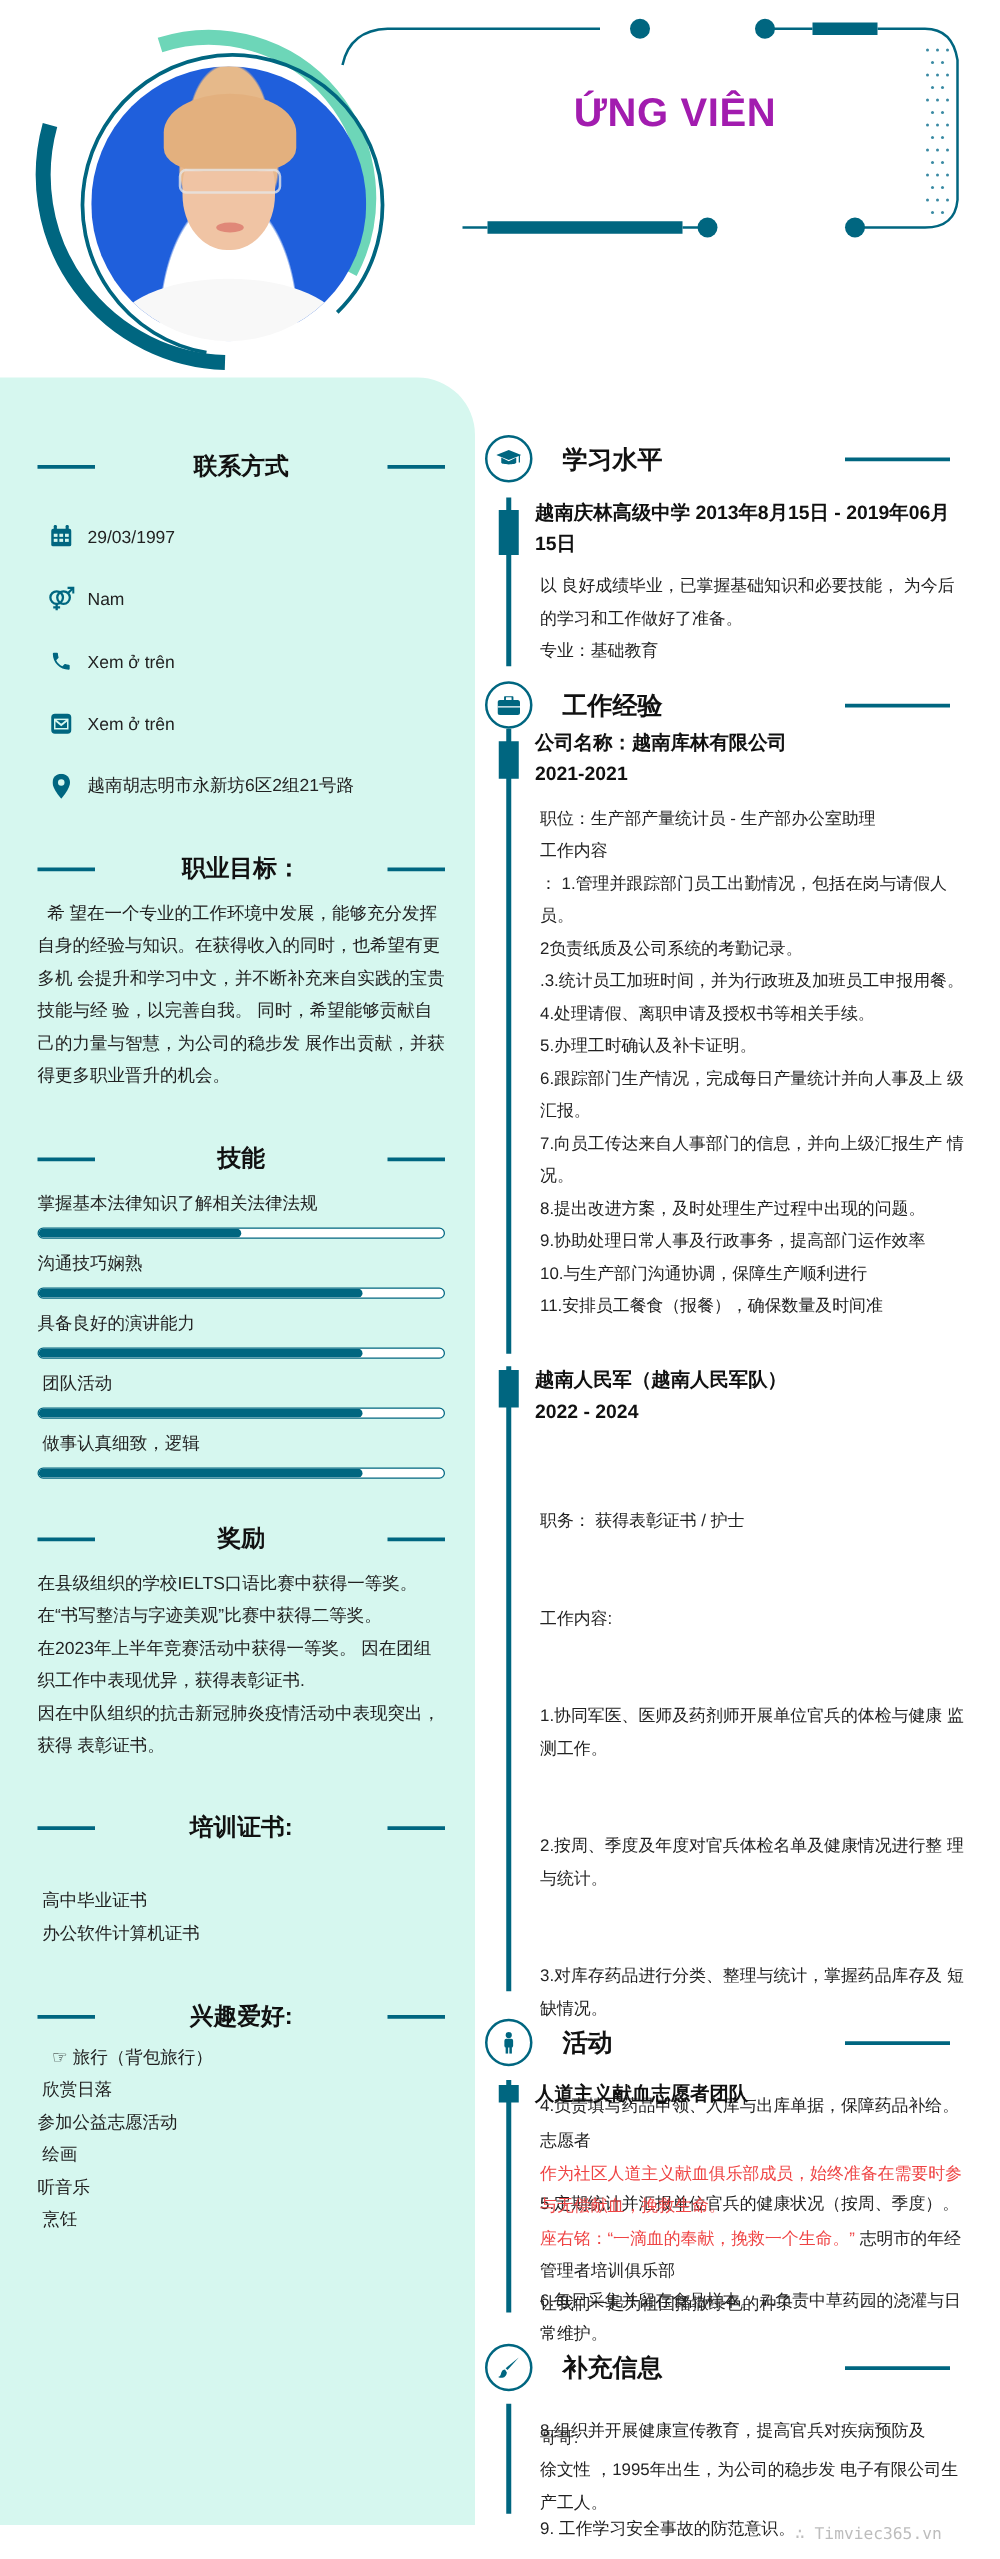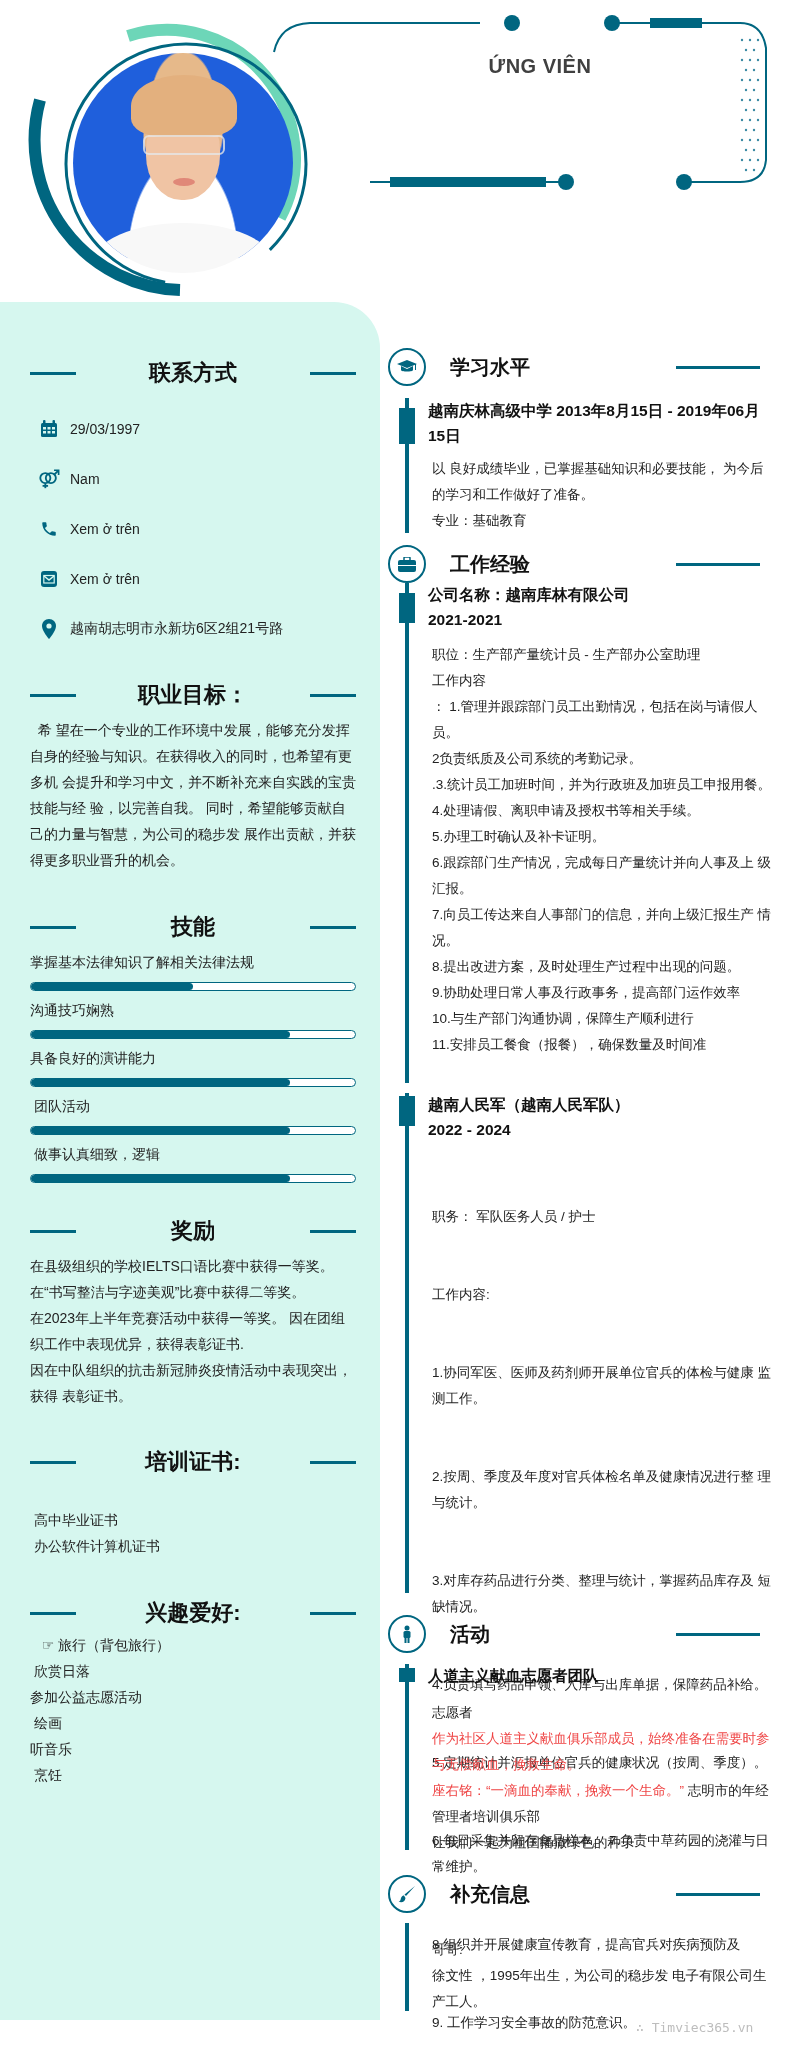--- a/index.html
+++ b/index.html
@@ -19,31 +19,31 @@
     overflow: hidden;
   }
   .photo .face { position: absolute; left: 73px; top: 55px; width: 74px; height: 92px; border-radius: 45% 45% 48% 48%; background: #f0c4a4; }
   .photo .hair { position: absolute; left: 58px; top: 22px; width: 106px; height: 62px; border-radius: 50% 50% 30% 30%; background: #e3b07e; }
   .photo .glasses { position: absolute; left: 70px; top: 82px; width: 82px; height: 20px; border: 2px solid rgba(230,230,230,.8); border-radius: 6px; }
   .photo .lips { position: absolute; left: 100px; top: 125px; width: 22px; height: 8px; border-radius: 50%; background: #e08878; }
   .photo .shirt { position: absolute; left: 20px; top: 170px; width: 180px; height: 80px; border-radius: 50% 50% 0 0; background: #f8f8f8; }
 
   .frame-svg { position: absolute; left: 270px; top: 10px; }
   .title-block { position: absolute; left: 360px; top: 55px; width: 360px; text-align: center; }
-  .name { font-size: 20px; font-weight: 700; color: #404040; letter-spacing: 0.5px; }
+  .name { font-size: 32px; font-weight: 700; color: #a21caf; letter-spacing: 0.5px; margin-top: 17px; }
   .job-title { font-size: 19px; color: #222; margin-top: 2px; }
 
   
   .left-panel {
     position: absolute; left: 0; top: 302px; width: 380px; height: 1718px;
     background: #d6f7ef; border-top-right-radius: 46px;
   }
   .l-head { position: absolute; left: 30px; width: 326px; height: 30px; display: flex; align-items: center; justify-content: space-between; }
   .l-head .bar { width: 46px; height: 3px; background: #006680; }
-  .l-head .t { font-size: 22px; font-weight: 700; color: #111; }
+  .l-head .t { font-size: 19px; font-weight: 700; color: #111; }
 
   .contact-item { position: absolute; left: 38px; display: flex; align-items: center; font-size: 14px; color: #222; }
   .contact-item .ic { width: 22px; height: 22px; margin-right: 10px; display: flex; align-items: center; justify-content: center; }
   .contact-item svg { fill: #006680; }
 
   .para { position: absolute; left: 30px; width: 326px; font-size: 14px; line-height: 26px; color: #222; }
 
   .skill { position: absolute; left: 30px; width: 326px; }
   .skill .lbl { font-size: 14px; color: #222; height: 22px; }
   .skill .track { margin-top: 6px; height: 9px; border: 1.5px solid #006680; border-radius: 5px; background: #fff; position: relative; overflow: hidden; }
@@ -333,21 +333,21 @@
   <div>9.协助处理日常人事及行政事务，提高部门运作效率</div>
   <div>10.与生产部门沟通协调，保障生产顺利进行</div>
   <div>11.安排员工餐食（报餐），确保数量及时间准</div>
 </div>
 
 <div class="vline" style="top:1093px; height:500px"></div>
 <div class="vmark" style="top:1096px; height:30px"></div>
 <div class="entry-title" style="top:1092px">越南人民军（越南人民军队）</div>
 <div class="entry-title" style="top:1117px">2022 - 2024</div>
 <div class="entry-body" style="top:1152px; white-space:pre-wrap">
-  <div> 职务： 军队医务人员 / 护士</div>
+  <div> 职务： 获得表彰证书 / 护士</div>
   <div>工作内容:</div>
   <div>1.协同军医、医师及药剂师开展单位官兵的体检与健康 监测工作。</div>
   <div>2.按周、季度及年度对官兵体检名单及健康情况进行整 理与统计。</div>
   <div>3.对库存药品进行分类、整理与统计，掌握药品库存及 短缺情况。</div>
   <div>4.负责填写药品申领、入库与出库单据，保障药品补给。</div>
   <div>5.定期统计并汇报单位官兵的健康状况（按周、季度）。</div>
   <div>6.每日采集并留存食品样本。 7.负责中草药园的浇灌与日常维护。</div>
   <div>8.组织并开展健康宣传教育，提高官兵对疾病预防及</div>
   <div>9. 工作学习安全事故的防范意识。</div>
   

